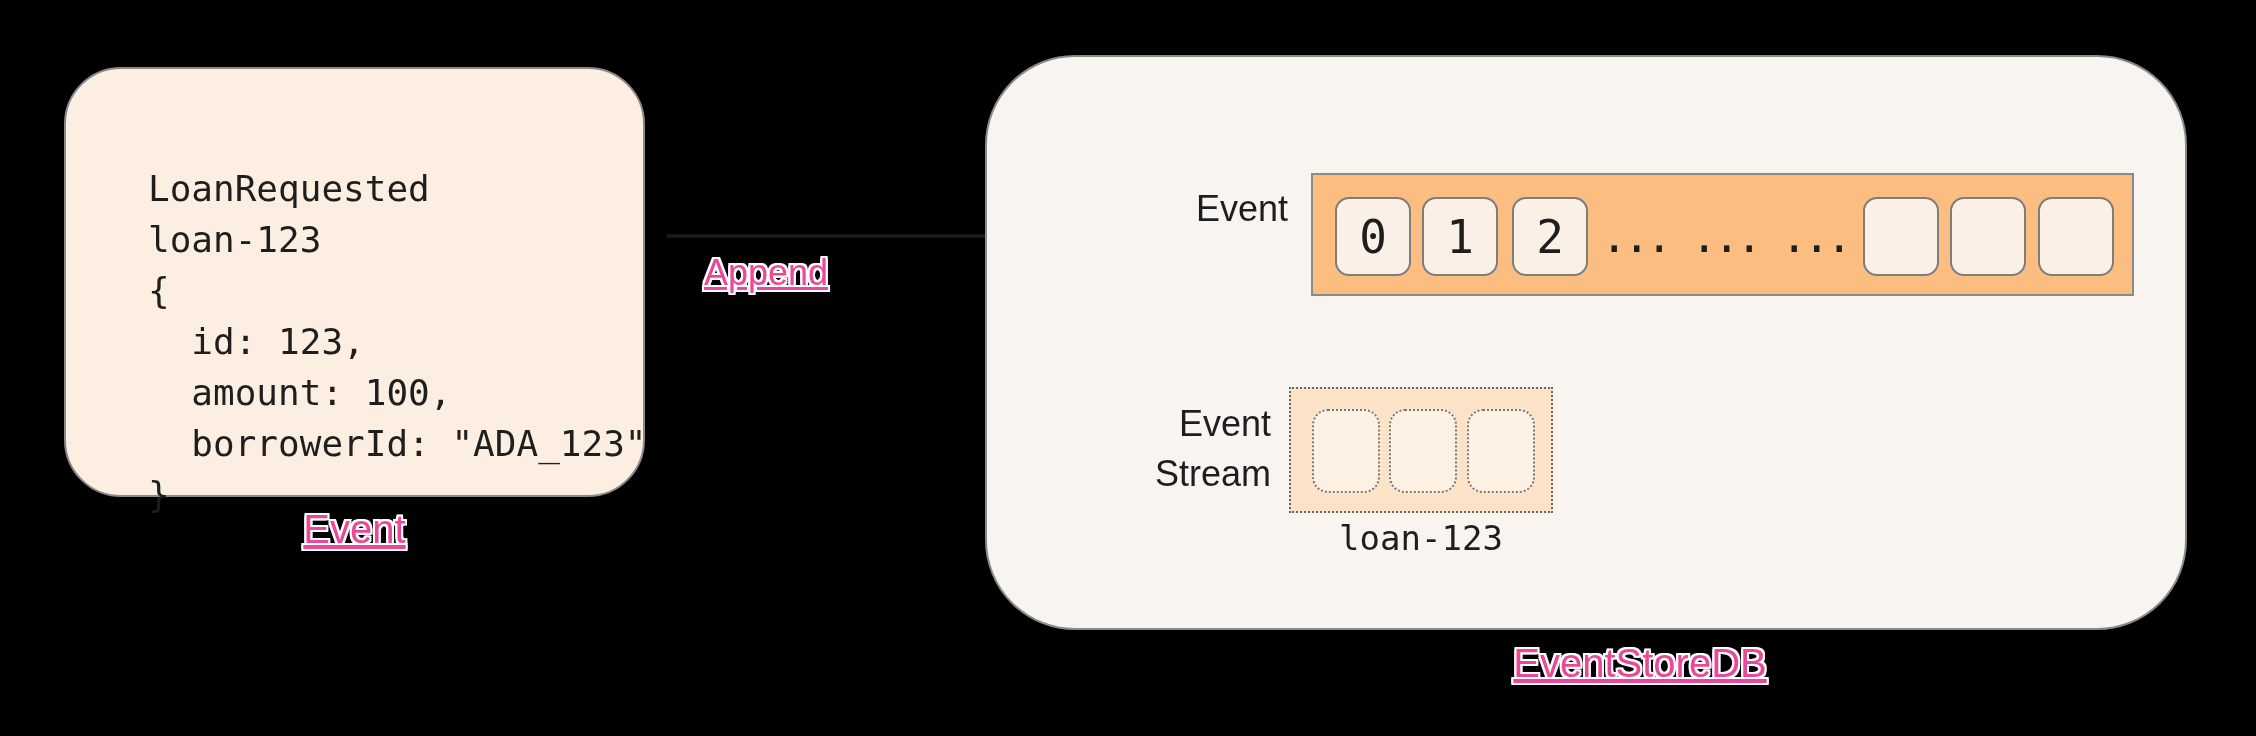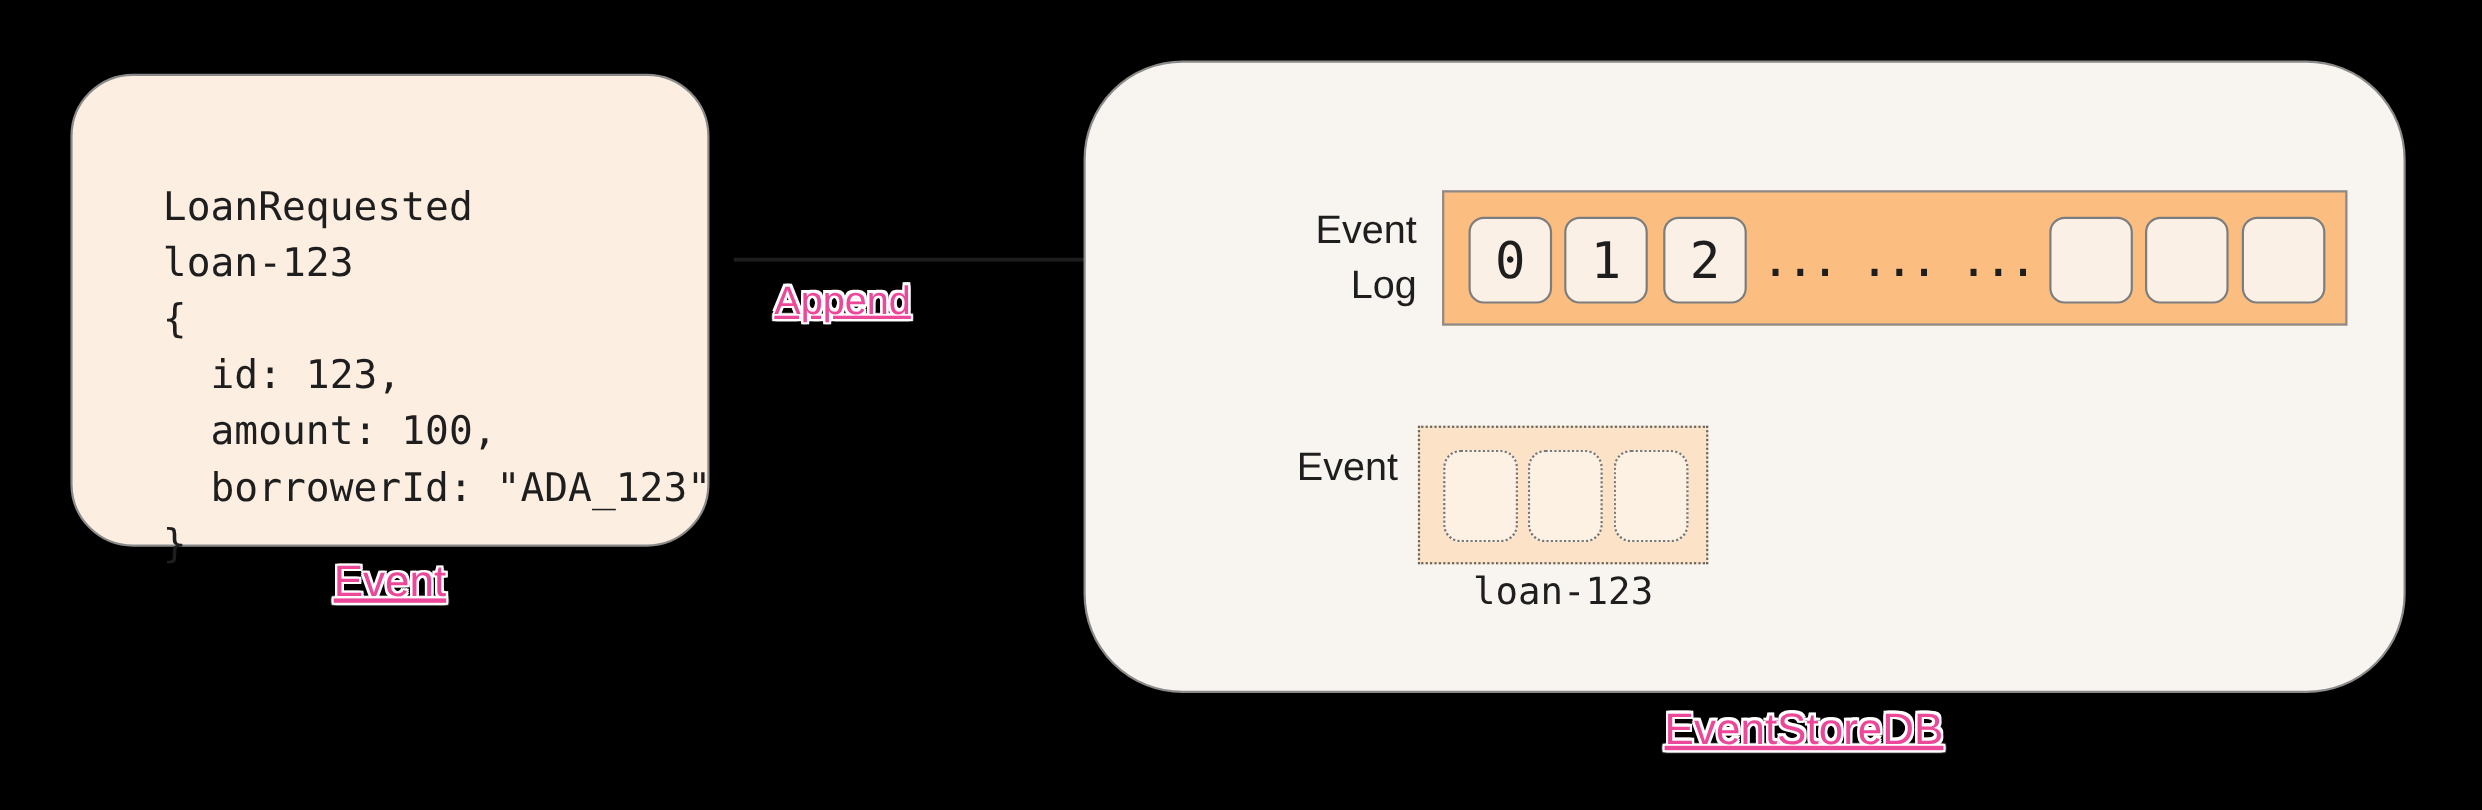--- a/index.html
+++ b/index.html
@@ -74,34 +74,34 @@
     <path d="M 1032 236 Q 1054 239 1054 261 L 1054 423 Q 1054 447 1078 447 L 1110 447" stroke="#1d1d1d" stroke-width="3.5" fill="none"></path>
     <polygon points="1143,447 1104,431 1113,447 1104,463" fill="#1d1d1d"></polygon>
   </svg>
   <div class="outline-label append-label">Append</div>
 
   <div class="db-box"></div>
   <div class="outline-label db-label">EventStoreDB</div>
 
   <div class="side-label log-side-label">
     <div>Event</div>
-    <div>Log</div>
   </div>
   <div class="log-bar">
     <div class="log-cell" style="left:22px">0</div>
     <div class="log-cell" style="left:109px">1</div>
     <div class="log-cell" style="left:199px">2</div>
     <div class="log-ellipsis">... ... ...</div>
     <div class="log-cell" style="left:550px"></div>
     <div class="log-cell" style="left:637px"></div>
     <div class="log-cell" style="left:725px"></div>
   </div>
 
   <div class="side-label stream-side-label">
     <div>Event</div>
+    <div>Stream</div>
   </div>
   <div class="stream-box">
     <div class="stream-cell" style="left:21px"></div>
     <div class="stream-cell" style="left:98px"></div>
     <div class="stream-cell" style="left:176px"></div>
   </div>
   <div class="stream-name">loan-123</div>
 
 </div>
 

